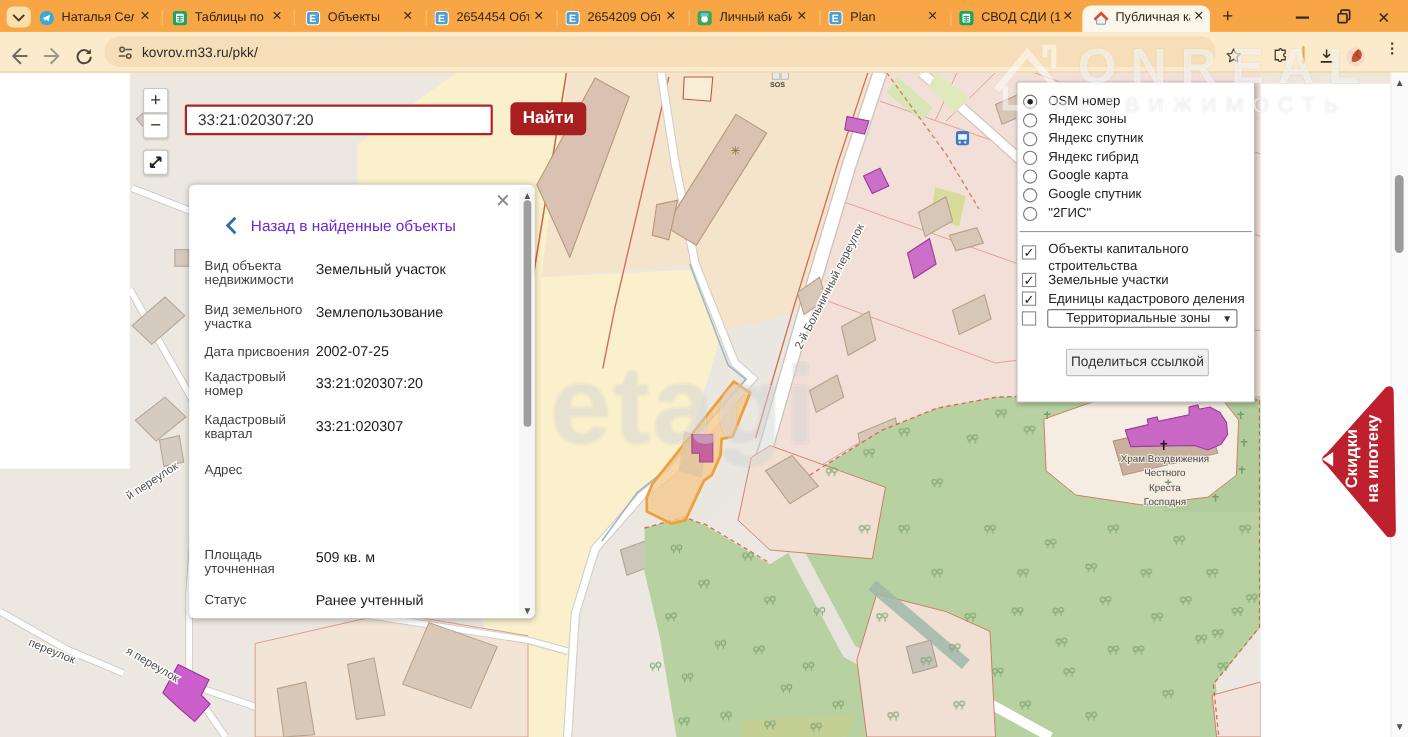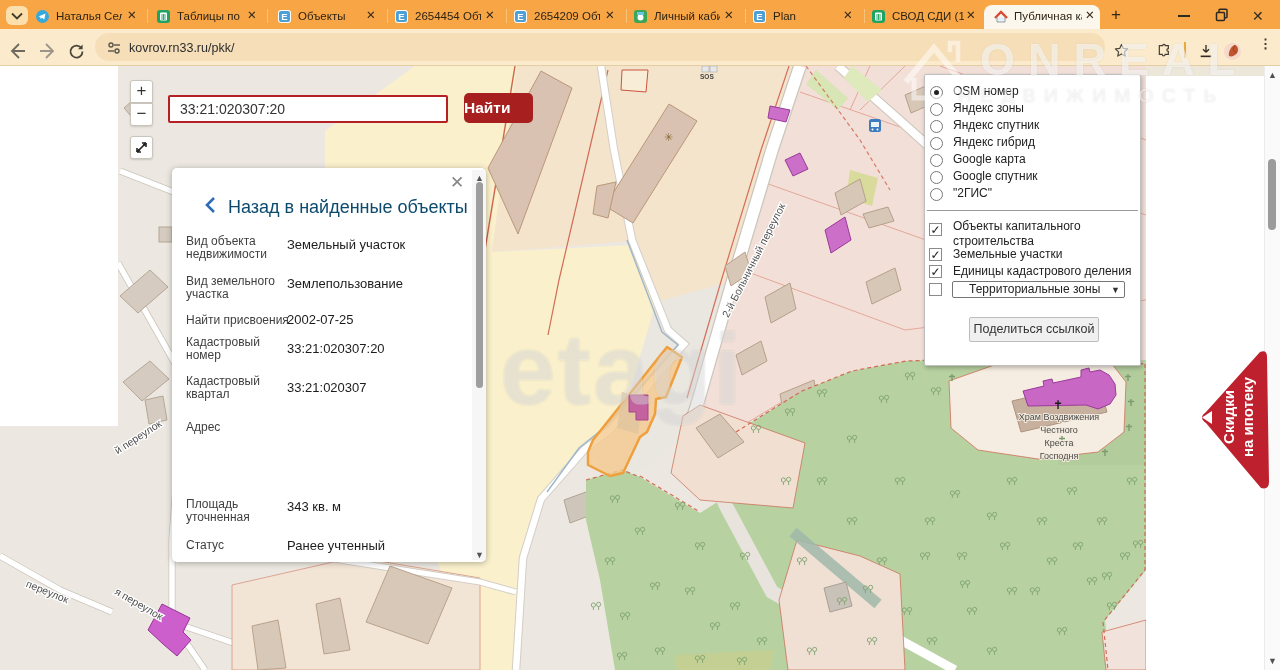--- a/index.html
+++ b/index.html
@@ -7,21 +7,21 @@
 #tabbar{position:absolute;left:0;top:0;width:1280px;height:30px;background:#F7A545}
 .tab{position:absolute;top:4px;height:24px;display:flex;align-items:center;font-size:11.5px;color:#2e2415;white-space:nowrap;overflow:hidden}
 .tab .ttl{margin-left:7px;overflow:hidden;max-width:66px}
 .tsep{position:absolute;top:9px;width:1px;height:14px;background:#fac377}
 .tclose{position:absolute;top:9px;font-size:11.5px;color:#33281a;line-height:13px}
 .fav{width:13px;height:13px;flex:0 0 13px;border-radius:3px;position:relative}
 #toolbar{position:absolute;left:0;top:29px;width:1280px;height:37px;background:#FBEACB;border-bottom:1px solid #E3CDA2}
 #omni{position:absolute;left:95px;top:33px;width:1010px;height:28px;border-radius:14px;background:#F6DFB8}
 #urltxt{position:absolute;left:129px;top:41px;font-size:12.5px;color:#2c2c2c}
 #searchbox{position:absolute;left:168px;top:95px;width:280px;height:28px;background:#fff;border:2px solid #B52025;font-size:14px;color:#333;line-height:24px;padding-left:10px;border-radius:2px}
-#findbtn{position:absolute;left:464px;top:93px;width:69px;height:30px;background:#A81F1F;color:#fff;font-size:15.5px;font-weight:bold;text-align:left;line-height:29px;border-radius:5px}
+#findbtn{position:absolute;left:464px;top:93px;width:69px;height:30px;background:#A81F1F;color:#fff;font-size:15.5px;font-weight:bold;text-align:center;line-height:29px;border-radius:5px}
 .zbtn{position:absolute;left:130px;width:23px;height:23px;background:#fff;border:1px solid #c9c5bd;color:#333;text-align:center;font-size:17px;line-height:20px;border-radius:3px;box-shadow:0 1px 2px rgba(0,0,0,.15)}
 #infopanel{position:absolute;left:172px;top:168px;width:314px;height:394px;background:#fff;border-radius:5px;box-shadow:0 1px 6px rgba(0,0,0,.3);overflow:hidden}
 .lbl{position:absolute;left:14px;font-size:12px;color:#3f3f3f;line-height:13px}
 .val{position:absolute;left:115px;font-size:13px;color:#1c1c1c;line-height:16px}
 #layers{position:absolute;left:924px;top:74px;width:217px;height:292px;background:#fff;border:1px solid #bfbfbf;border-radius:2px;box-shadow:1px 2px 4px rgba(0,0,0,.25);font-size:12px;color:#222}
 .radio{position:absolute;left:5px;width:13px;height:13px;border-radius:50%;border:1px solid #777;background:#fff}
 .check{position:absolute;left:4px;width:13px;height:13px;border:1px solid #8a8a8a;background:#fff;color:#222;font-size:12px;line-height:12px;text-align:center}
 .lrow{position:absolute;left:28px;white-space:nowrap}
 #sharebtn{position:absolute;left:44px;top:242px;width:130px;height:25px;background:#F0F0F0;border:1px solid #bdbdbd;border-radius:2px;text-align:center;line-height:23px;font-size:12.5px;white-space:nowrap;color:#333}
 .wm{position:absolute;color:rgba(255,255,255,.55);text-shadow:0 0 2px rgba(130,130,130,.25)}
@@ -394,34 +394,34 @@
         <path d="M3,12 L5.5,9.5 M12,3 L9.5,5.5" stroke="#222" stroke-width="2.2"></path>
       </svg></div>
 
 <div id="searchbox">33:21:020307:20</div>
 <div id="findbtn">Найти</div>
 <div id="infopanel">
 <div class="abs" style="left:278px;top:4px;font-size:17px;color:#888">✕</div>
 <svg class="abs" style="left:32px;top:28px" width="13" height="18" viewBox="0 0 13 18">
         <path d="M10,2 L3,9 L10,16" stroke="#2F6CB5" stroke-width="2.6" fill="none"></path>
       </svg>
-<div class="abs" style="left:56px;top:29px;font-size:18px;color:#0c4a6e">Назад в найденные объекты</div>
+<div class="abs" style="left:56px;top:29px;font-size:14px;color:#6d28d9">Назад в найденные объекты</div>
 <div class="lbl" style="top:67px">Вид объекта<br>недвижимости</div>
 <div class="val" style="top:69px">Земельный участок</div>
 <div class="lbl" style="top:107px">Вид земельного<br>участка</div>
 <div class="val" style="top:108px">Землепользование</div>
-<div class="lbl" style="top:146px">Найти присвоения</div>
+<div class="lbl" style="top:146px">Дата присвоения</div>
 <div class="val" style="top:144px">2002-07-25</div>
 <div class="lbl" style="top:168px">Кадастровый<br>номер</div>
 <div class="val" style="top:173px">33:21:020307:20</div>
 <div class="lbl" style="top:207px">Кадастровый<br>квартал</div>
 <div class="val" style="top:212px">33:21:020307</div>
 <div class="lbl" style="top:253px">Адрес</div>
 <div class="lbl" style="top:330px">Площадь<br>уточненная</div>
-<div class="val" style="top:331px">343 кв. м</div>
+<div class="val" style="top:331px">509 кв. м</div>
 <div class="lbl" style="top:371px">Статус</div>
 <div class="val" style="top:370px">Ранее учтенный</div>
 <div class="abs" style="left:300px;top:2px;width:14px;height:390px;background:#F6F6F6"></div>
 <div class="abs" style="left:303px;top:5px;width:8px;height:8px;color:#555;font-size:9px">▲</div>
 <div class="abs" style="left:304px;top:14px;width:7px;height:206px;background:#9E9E9E;border-radius:4px"></div>
 <div class="abs" style="left:303px;top:382px;width:8px;height:8px;color:#555;font-size:9px">▼</div>
 </div>
 <div id="layers">
 <div class="radio" style="top:11px">
         <div style="position:absolute;left:3px;top:3px;width:5px;height:5px;border-radius:50%;background:#222"></div>

